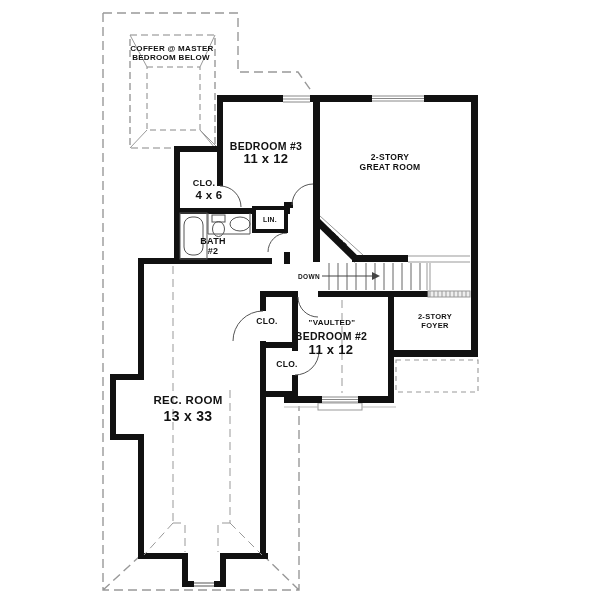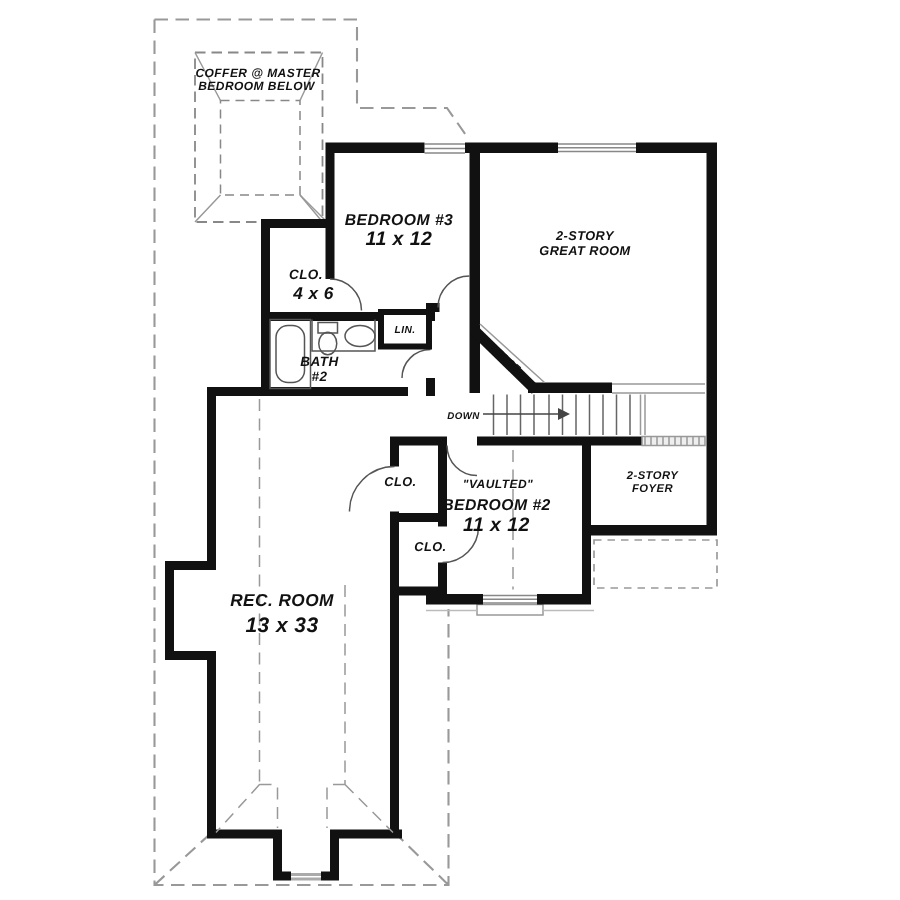--- a/index.html
+++ b/index.html
@@ -1,16 +1,16 @@
 <!DOCTYPE html>
 <html><head>
 <meta charset="utf-8">
 <style>
   html,body{margin:0;padding:0;background:#ffffff;}
-  .canvas{position:relative;width:600px;height:600px;background:#ffffff;overflow:hidden;font-style:italic;}
+  .canvas{position:relative;width:600px;height:600px;background:#ffffff;overflow:hidden;}
   svg{position:absolute;left:0;top:0;}
   .lbl{font-family:"Liberation Sans",sans-serif;font-weight:bold;fill:#111111;letter-spacing:.3px;}
 </style>
 </head>
 <body>
 
 <div class="canvas">
 <svg width="600" height="600" viewBox="0 0 600 600">
 
   <g>

